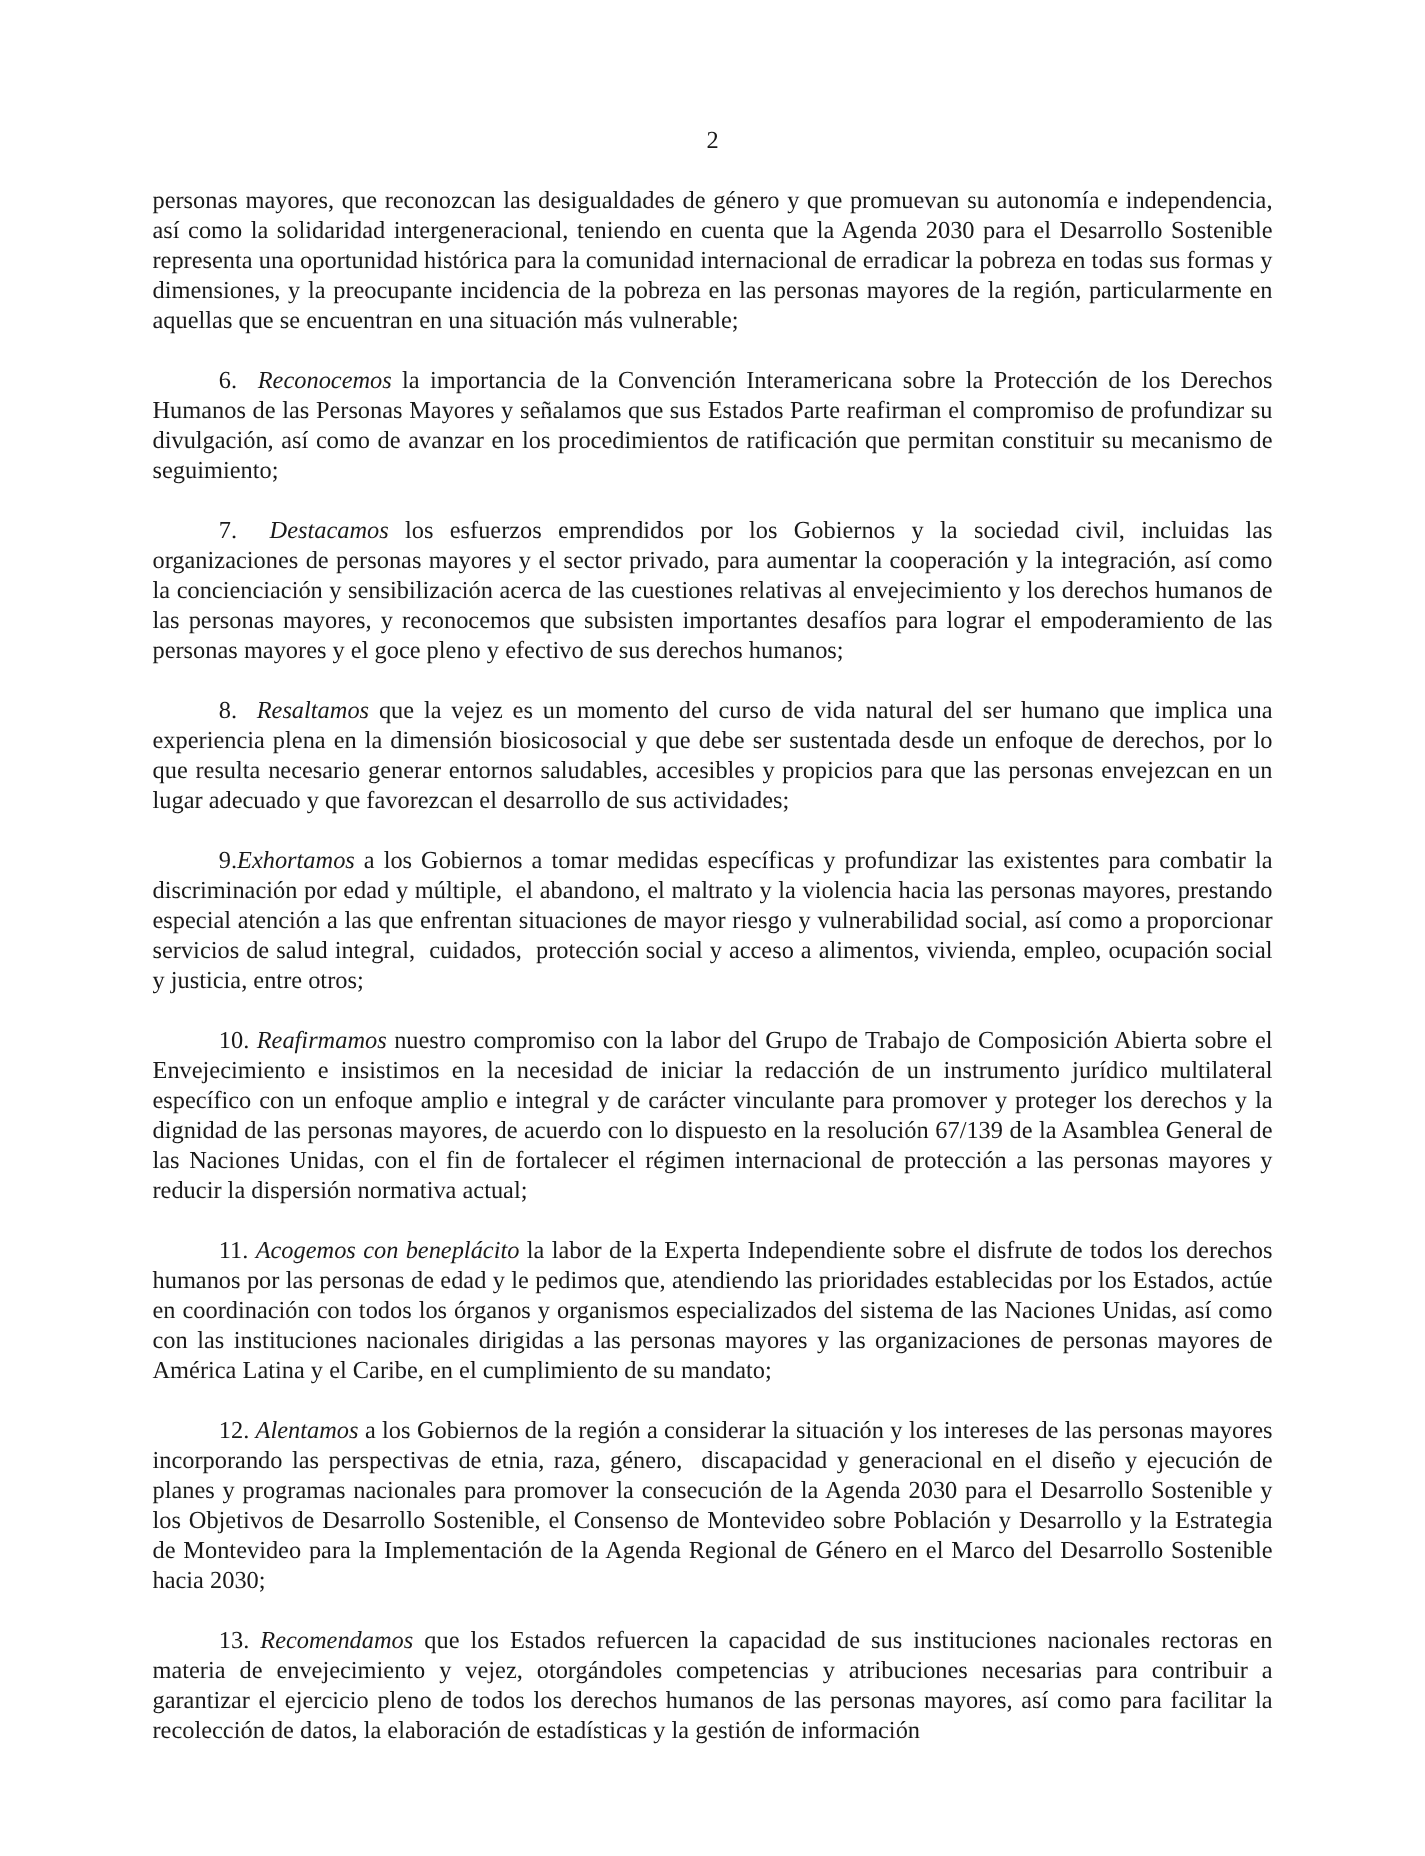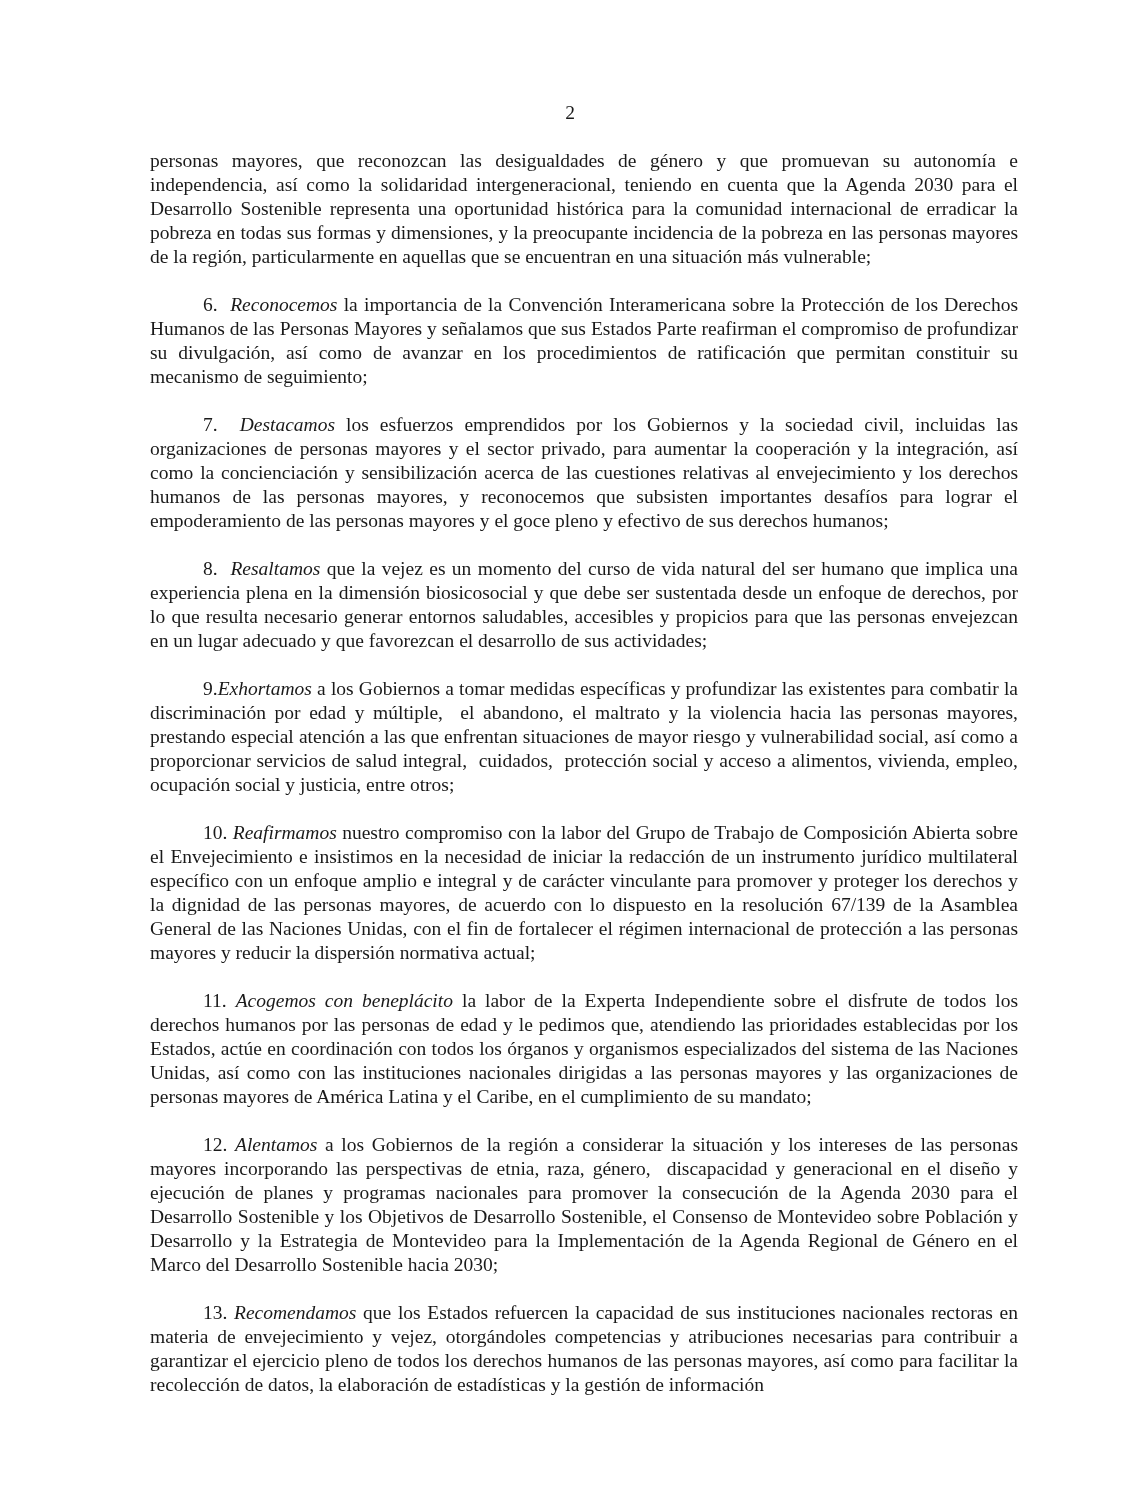--- a/index.html
+++ b/index.html
@@ -21,21 +21,20 @@
     margin-bottom: 24px;
   }
   .content {
     margin: 0 122px;
     font-size: 19.5px;
     line-height: 24px;
   }
   .para {
     text-align: justify;
     margin-bottom: 24px;
-    margin-left: 28px;
   }
   .para.indent {
     text-indent: 53px;
   }
   .para em {
     font-style: italic;
   }
 </style>
 </head>
 <body>

